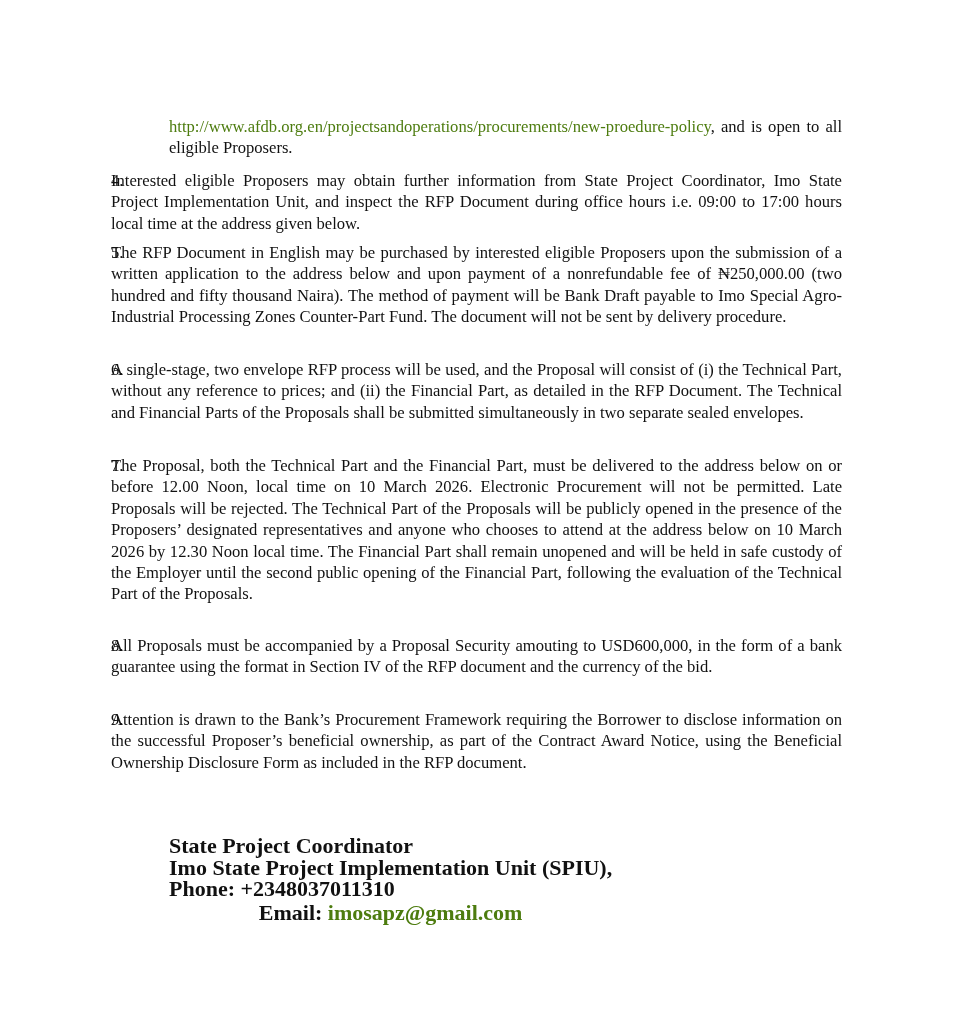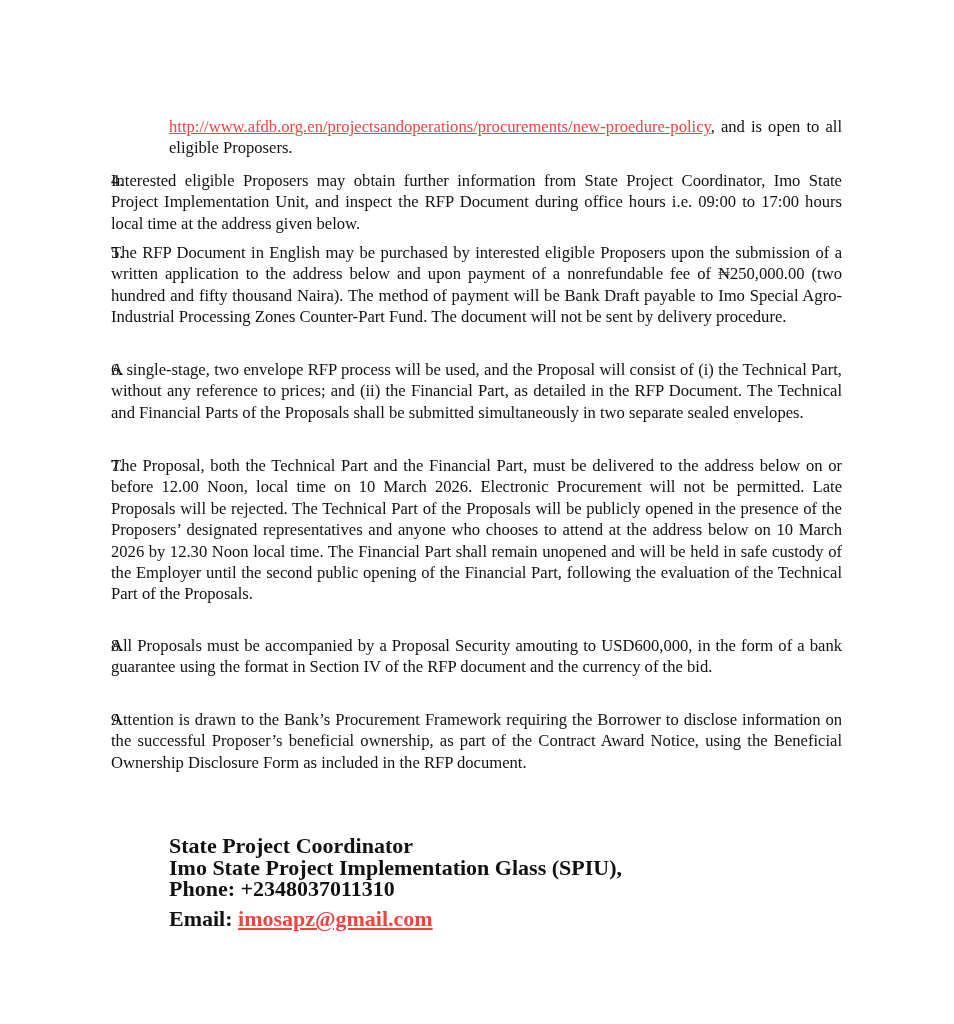--- a/index.html
+++ b/index.html
@@ -8,24 +8,24 @@
     font-family: "Liberation Serif", "DejaVu Serif", serif;
     color: #111111;
     font-size: 16.6px;
     line-height: 21.4px;
   }
   .page { position: absolute; left: 0; top: 0; width: 954px; height: 1024px; }
   .intro { position: absolute; left: 169px; top: 116px; width: 673px; text-align: justify; }
   .item { position: absolute; left: 111px; width: 731px; }
   .item .num { position: absolute; left: 0; top: 0; width: 50px; }
   .item .text { text-align: justify; text-align-last: left; }
-  a.link { color: #ef4444; text-decoration: underline; }
+  a.link { color: #4d7c0f; }
   .address { position: absolute; left: 169px; top: 835px; font-weight: bold; line-height: 21.6px; font-size: 22px; }
   .address .line { display: block; white-space: nowrap; }
-  .address .email-line { margin-top: 8px; }
+  .address .email-line { margin-top: 2px; text-align: center; }
   b { font-weight: normal; }
 </style>
 </head>
 <body>
 
 <div class="page">
 
   <div class="intro">
     <a class="link">http://www.afdb.org.en/projectsandoperations/procurements/new-proedure-policy</a><span>, and is open to all eligible Proposers.</span>
   </div>
@@ -56,18 +56,18 @@
   </div>
 
   <div class="item" style="top:709px;">
     <span class="num">9.</span>
     <div class="text">Attention is drawn to the Bank’s Procurement Framework requiring the Borrower to disclose information on the successful Proposer’s beneficial ownership, as part of the Contract Award Notice, using the Beneficial Ownership Disclosure Form as included in the RFP document.</div>
   </div>
 
 
   <div class="address">
     <span class="line">State Project Coordinator</span>
-    <span class="line">Imo State Project Implementation Glass (SPIU),</span>
+    <span class="line">Imo State Project Implementation Unit (SPIU),</span>
     <span class="line">Phone: +2348037011310</span>
     <span class="line email-line"><span>Email: </span><a class="link">imosapz@gmail.com</a></span>
   </div>
 
 </div>
 
 </body></html>

